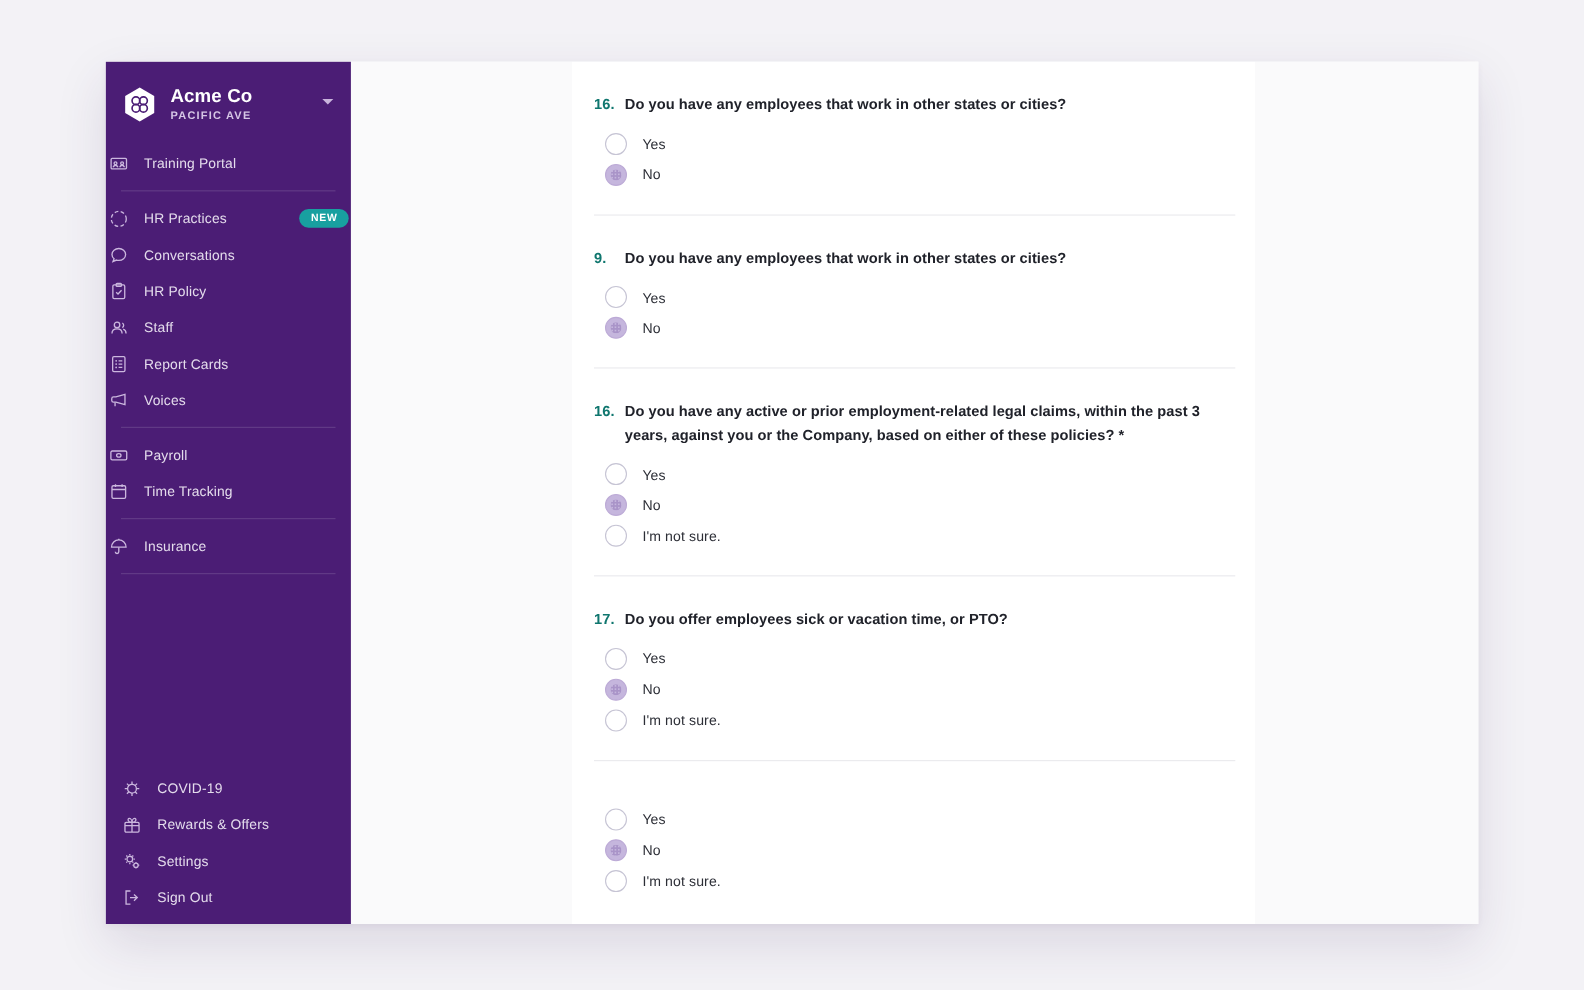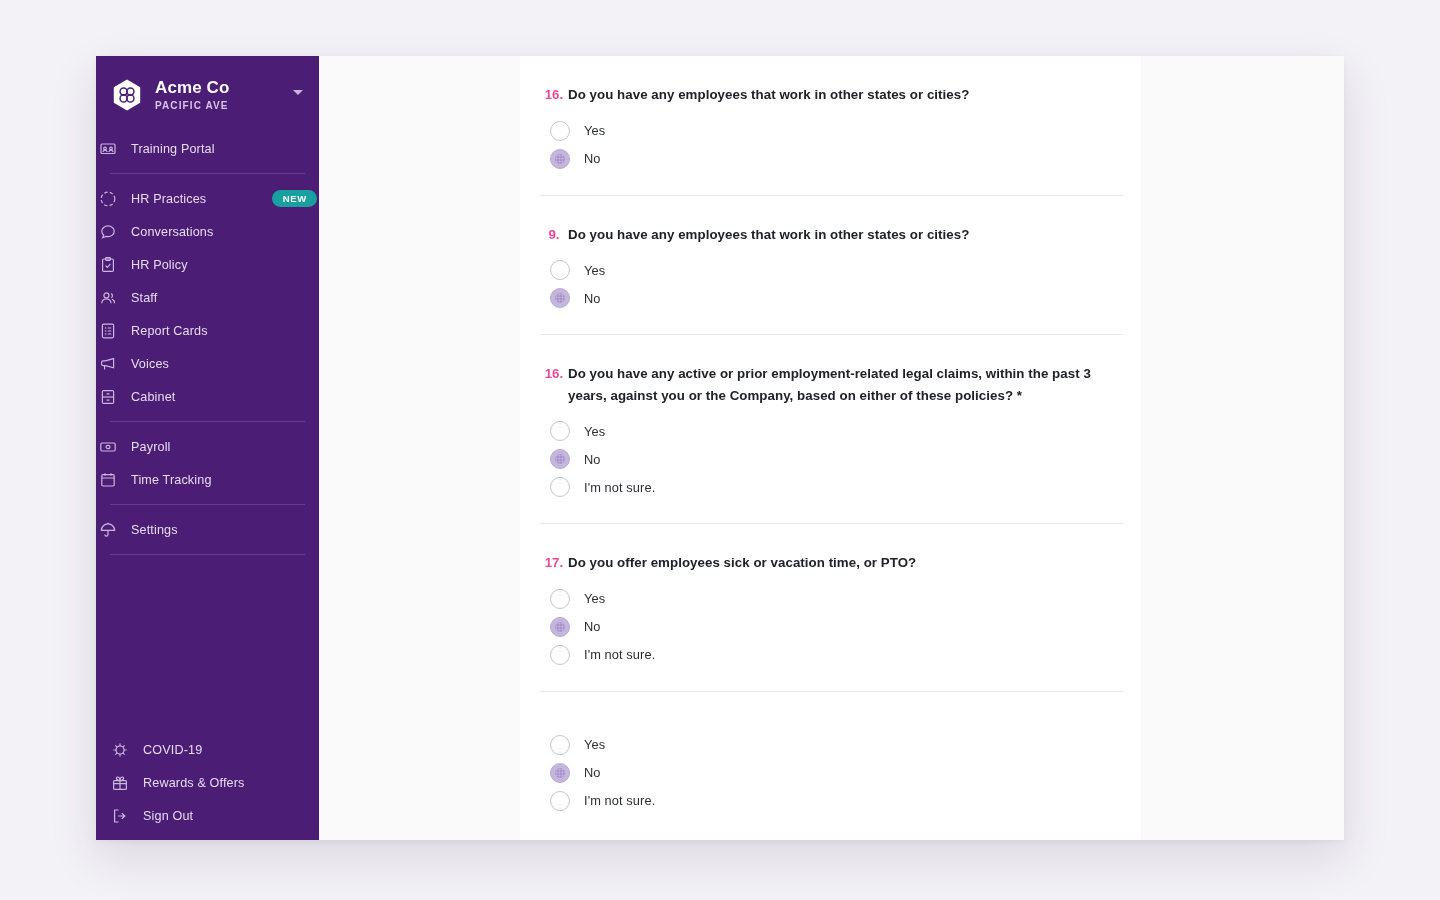--- a/index.html
+++ b/index.html
@@ -161,22 +161,21 @@
     align-items: flex-start;
     font-size: 13.3px;
     font-weight: 700;
     color: #20222a;
     line-height: 1.62;
     letter-spacing: .05px;
   }
   .q-num {
     flex: 0 0 28px;
     font-weight: 700;
-    color: #ec4899;
-    text-align: center;
+    color: #0f766e;
   }
   .q-text { flex: 1 1 auto; }
 
   .options { margin-top: 11px; }
   .option-row {
     display: flex;
     align-items: center;
     height: 28px;
     cursor: pointer;
   }
@@ -311,30 +310,20 @@
       <div class="nav-item">
         <span class="nav-icon">
           <svg width="18" height="18" viewBox="0 0 18 18" fill="none" stroke="currentColor" stroke-width="1.2">
             <path d="M14.6 3.6v9.2L6.4 10.6H4.2A1.6 1.6 0 012.6 9V7.4a1.6 1.6 0 011.6-1.6h2.2z"></path>
             <path d="M5.6 11v3.4"></path>
           </svg>
         </span>
         <span class="nav-label">Voices</span>
       </div>
 
-      <div class="nav-item">
-        <span class="nav-icon">
-          <svg width="18" height="18" viewBox="0 0 18 18" fill="none" stroke="currentColor" stroke-width="1.2">
-            <rect x="3.4" y="2.6" width="11.2" height="12.8" rx="1.2"></rect>
-            <path d="M3.4 9h11.2"></path>
-            <path d="M7.6 5.8h2.8M7.6 12.2h2.8"></path>
-          </svg>
-        </span>
-        <span class="nav-label">Cabinet</span>
-      </div>
     </div>
 
     <div class="nav-divider"></div>
 
     <div class="nav-group">
       <div class="nav-item">
         <span class="nav-icon">
           <svg width="18" height="18" viewBox="0 0 18 18" fill="none" stroke="currentColor" stroke-width="1.2">
             <rect x="1.8" y="5" width="14.4" height="8" rx="1.2"></rect>
             <ellipse cx="9" cy="9" rx="2" ry="1.6"></ellipse>
@@ -357,21 +346,21 @@
 
     <div class="nav-group">
       <div class="nav-item">
         <span class="nav-icon">
           <svg width="18" height="18" viewBox="0 0 18 18" fill="none" stroke="currentColor" stroke-width="1.2">
             <path d="M2.4 9.4a6.6 6.6 0 0113.2 0z"></path>
             <path d="M9 9.4v4.2a1.6 1.6 0 01-3.2 0"></path>
             <path d="M9 3v-1.2"></path>
           </svg>
         </span>
-        <span class="nav-label">Settings</span>
+        <span class="nav-label">Insurance</span>
       </div>
     </div>
 
     <div class="nav-divider"></div>
 
     <div id="sidebar-bottom">
       <div class="nav-item">
         <span class="nav-icon">
           <svg width="18" height="18" viewBox="0 0 18 18" fill="none" stroke="currentColor" stroke-width="1.2">
             <circle cx="9" cy="9" r="4"></circle>
@@ -382,20 +371,31 @@
       </div>
       <div class="nav-item">
         <span class="nav-icon">
           <svg width="18" height="18" viewBox="0 0 18 18" fill="none" stroke="currentColor" stroke-width="1.2">
             <rect x="2.6" y="6.6" width="12.8" height="8.8" rx="1"></rect>
             <path d="M2.6 9.6h12.8M9 6.6v8.8"></path>
             <path d="M9 6.6C9 4.6 7.8 3 6.4 3S4.6 6.6 9 6.6zM9 6.6C9 4.6 10.2 3 11.6 3s1.8 3.6-2.6 3.6z"></path>
           </svg>
         </span>
         <span class="nav-label">Rewards &amp; Offers</span>
+      </div>
+      <div class="nav-item">
+        <span class="nav-icon">
+          <svg width="18" height="18" viewBox="0 0 18 18" fill="none" stroke="currentColor" stroke-width="1.2">
+            <circle cx="7" cy="7" r="2.6"></circle>
+            <path d="M7 2.4v1.2M7 10.4v1.2M2.4 7h1.2M10.4 7h1.2M3.8 3.8l.9.9M9.3 9.3l.9.9M10.2 3.8l-.9.9M4.7 9.3l-.9.9"></path>
+            <circle cx="12.6" cy="12.6" r="2"></circle>
+            <path d="M12.6 9.6v.8M12.6 14.8v.8M9.6 12.6h.8M14.8 12.6h.8"></path>
+          </svg>
+        </span>
+        <span class="nav-label">Settings</span>
       </div>
       <div class="nav-item">
         <span class="nav-icon">
           <svg width="18" height="18" viewBox="0 0 18 18" fill="none" stroke="currentColor" stroke-width="1.2">
             <path d="M7.6 3H3.6v12h4"></path>
             <path d="M10.8 6.2L13.8 9l-3 2.8M13.4 9H7.2"></path>
           </svg>
         </span>
         <span class="nav-label">Sign Out</span>
       </div>

